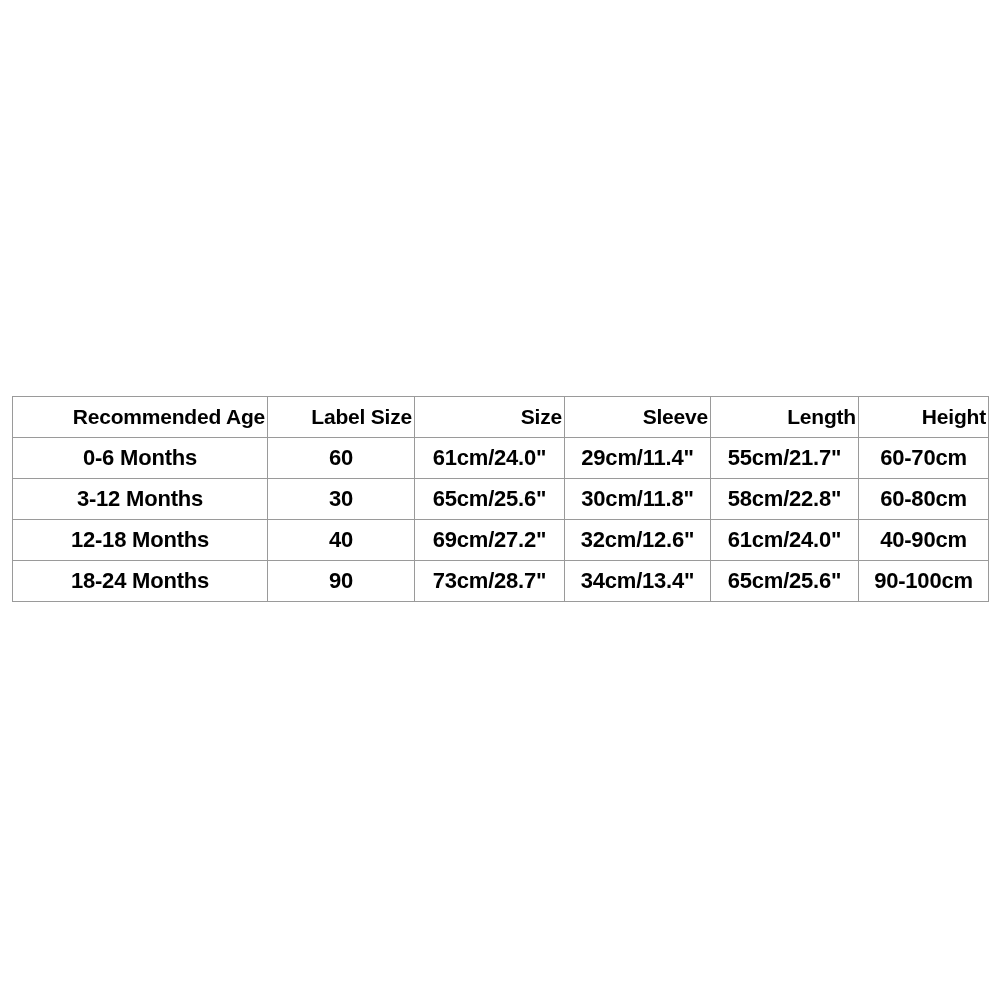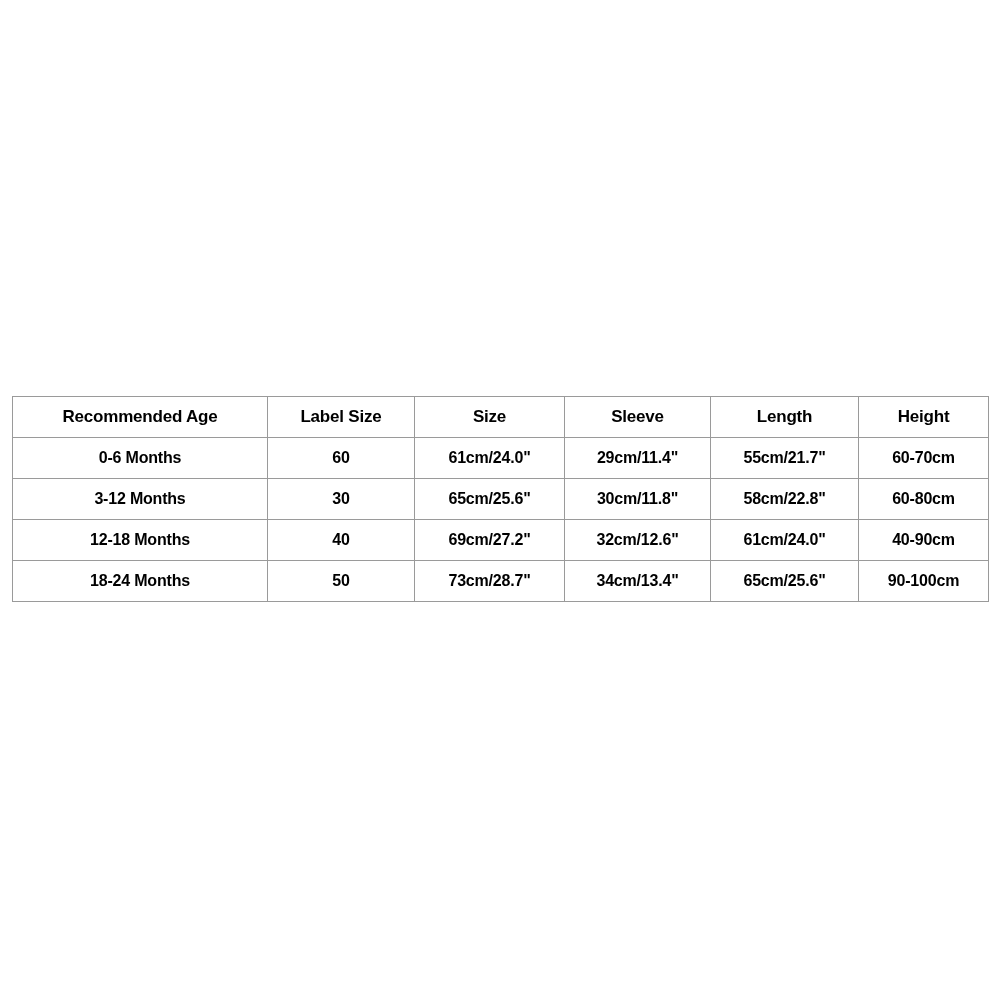--- a/index.html
+++ b/index.html
@@ -33,28 +33,29 @@
   }
   table.size-chart th,
   table.size-chart td {
     border: 1px solid #9a9a9a;
     height: 40px;
     padding: 0 2px;
     text-align: center;
     vertical-align: middle;
     color: #000000;
     font-weight: bold;
-    font-size: 16px;
+    font-size: 22px;
     line-height: 1.1;
     letter-spacing: -0.2px;
     white-space: nowrap;
     font-family: "Liberation Sans", sans-serif;
   }
   table.size-chart th {
-    font-size: 17px;
+    font-size: 21px;
+    text-align: right;
   }
   col.c-age    { width: 255px; }
   col.c-label  { width: 147px; }
   col.c-bust   { width: 150px; }
   col.c-sleeve { width: 146px; }
   col.c-length { width: 148px; }
   col.c-height { width: 130px; }
 </style>
 </head>
 <body>
@@ -101,21 +102,21 @@
         <tr>
           <td>12-18 Months</td>
           <td>40</td>
           <td>69cm/27.2"</td>
           <td>32cm/12.6"</td>
           <td>61cm/24.0"</td>
           <td>40-90cm</td>
         </tr>
         <tr>
           <td>18-24 Months</td>
-          <td>50</td>
+          <td>90</td>
           <td>73cm/28.7"</td>
           <td>34cm/13.4"</td>
           <td>65cm/25.6"</td>
           <td>90-100cm</td>
         </tr>
       </tbody>
     </table>
   </div>
 
 </div>

